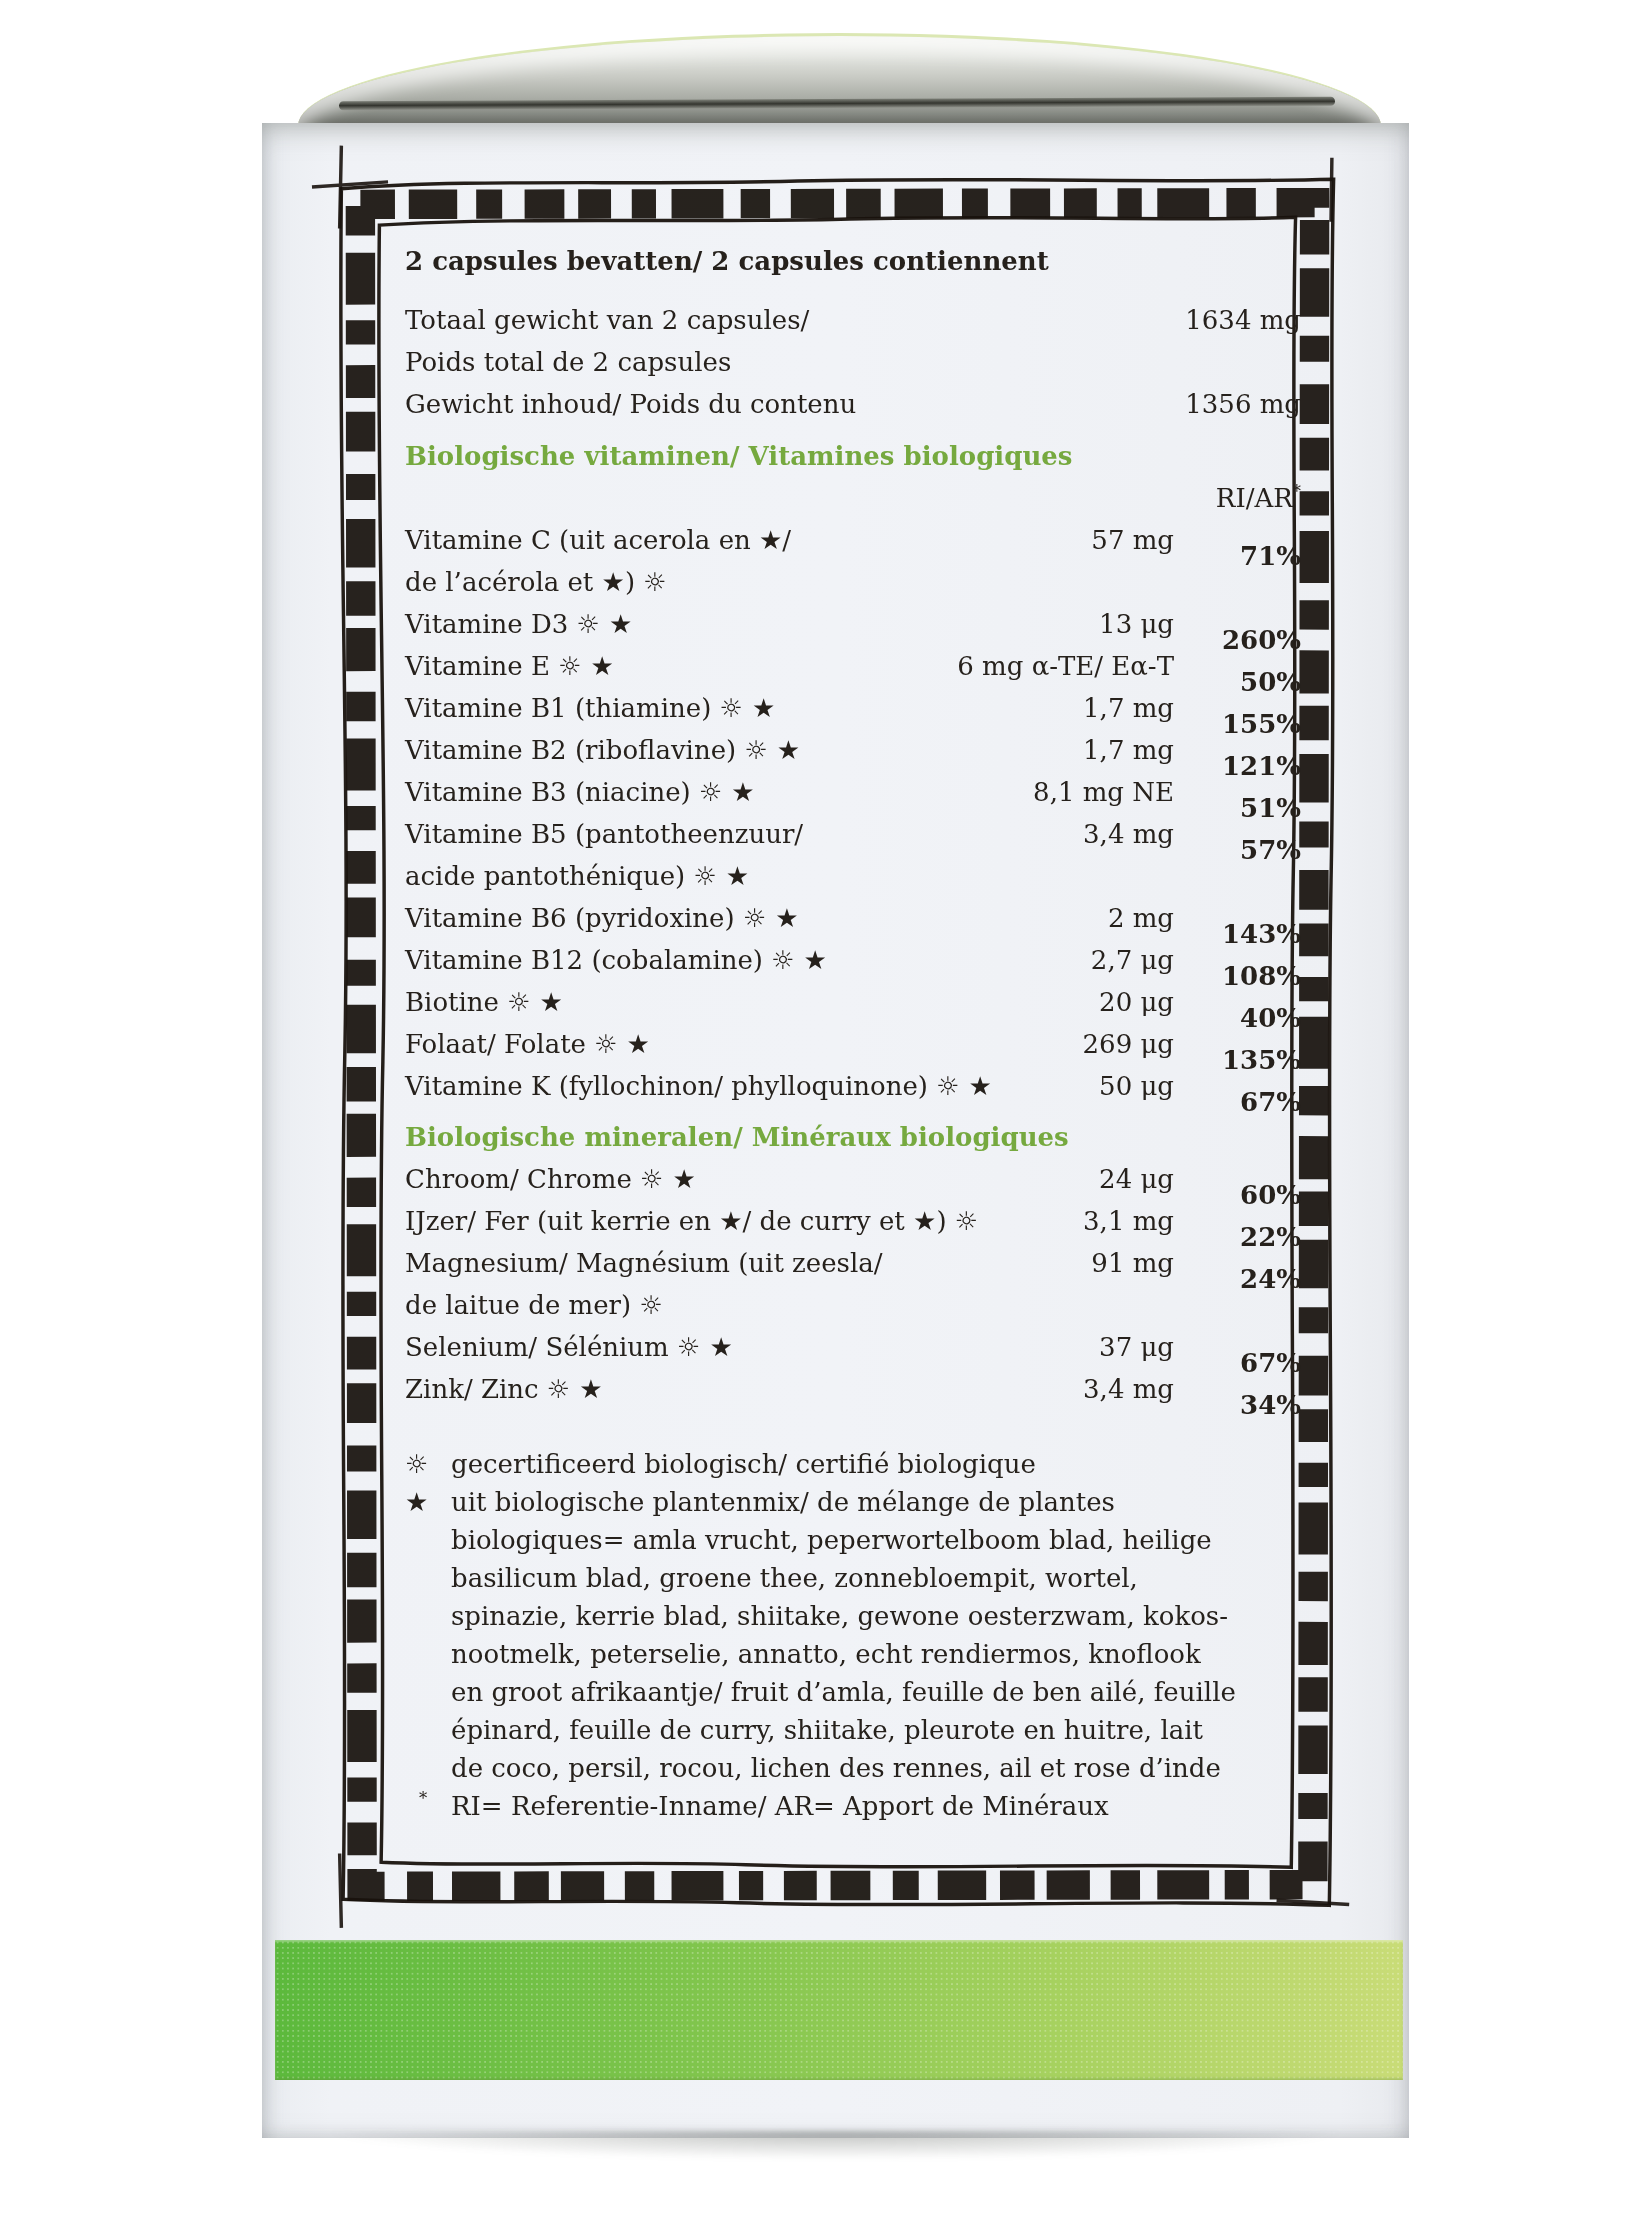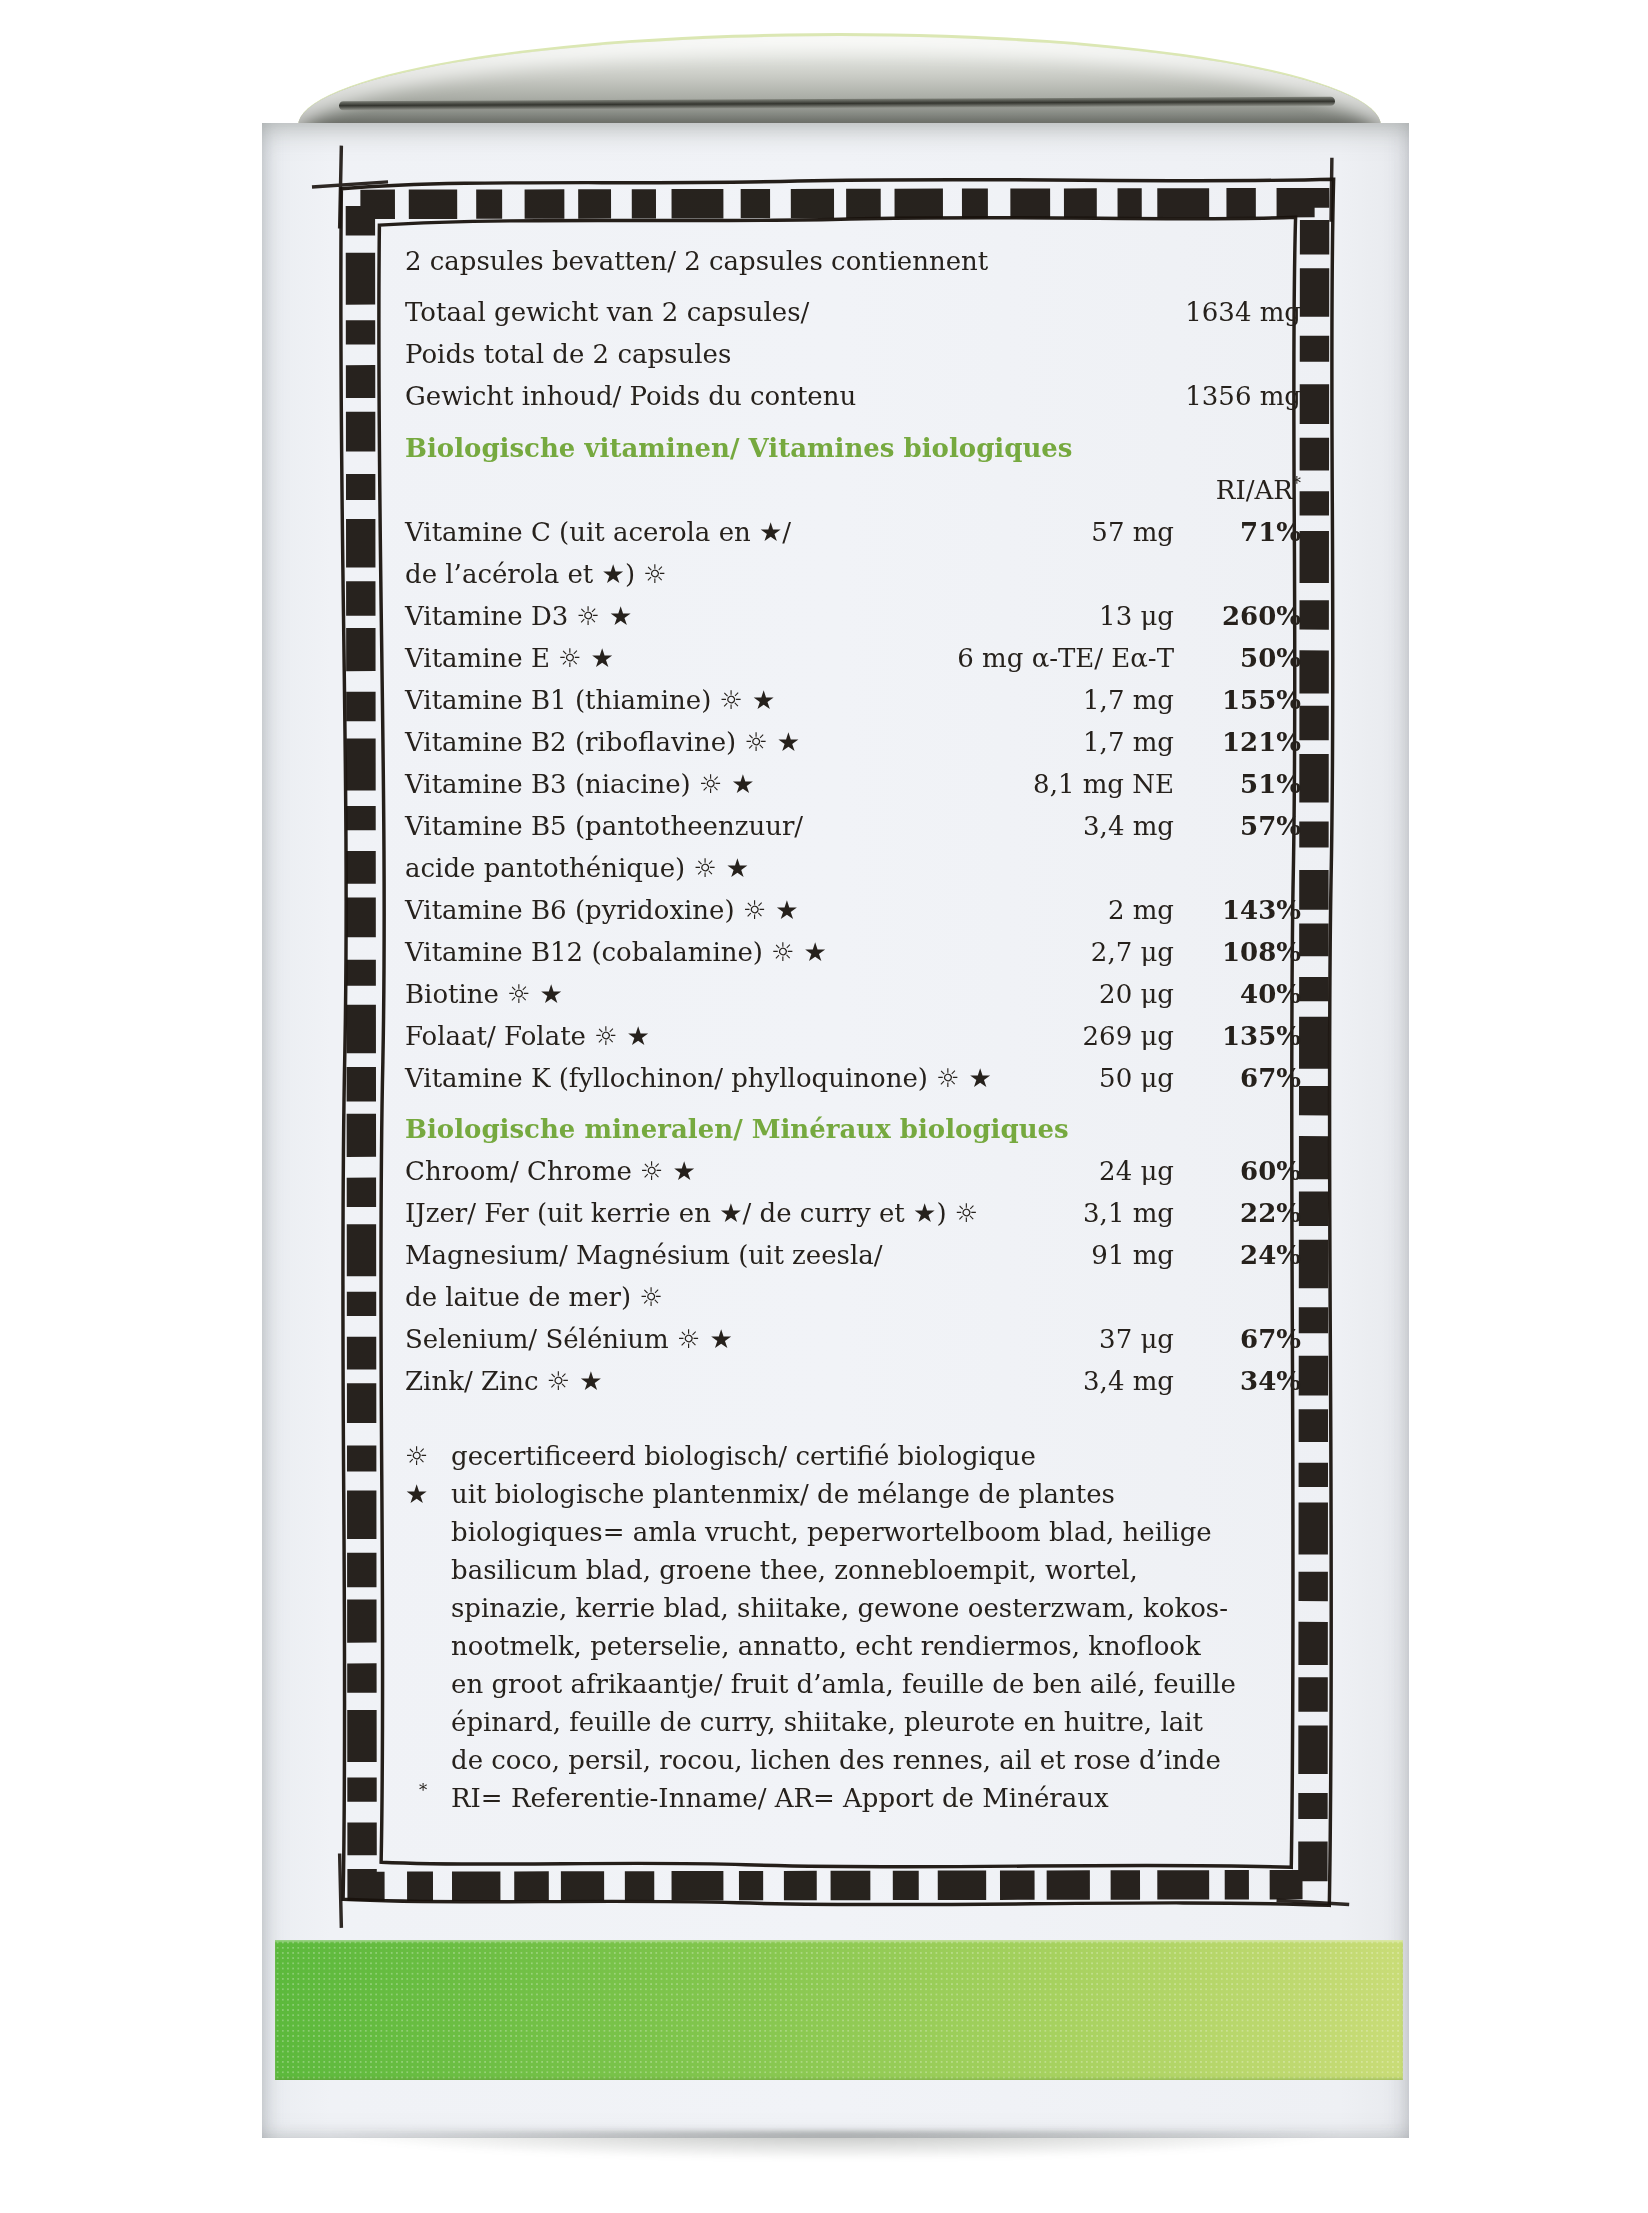--- a/index.html
+++ b/index.html
@@ -47,26 +47,26 @@
   .frame{position:absolute;left:331px;top:171px;width:1013px;height:1747px;overflow:visible;}
   .frame path{fill:none;stroke:#18120d;}
   .rail{stroke-width:4px;opacity:.95;}
   .dashes{stroke-width:34px;opacity:.93;
     stroke-dasharray:40 16 56 22 30 26 46 16 38 24 28 18 60 20 34 24 50 14;}
   .overshoot{stroke-width:4px;opacity:.9;}
 
   
   .panel{position:absolute;left:405px;top:240px;width:896px;font-size:26px;}
   .row{position:relative;height:42px;line-height:42px;white-space:nowrap;}
-  .hdr{font-weight:400;margin-bottom:9px;}
+  .hdr{font-weight:700;margin-bottom:17px;}
   .section{margin-top:9.5px;color:var(--green);font-weight:700;}
   .b{font-weight:400;}
   .sym{font-family:"DejaVu Sans","Liberation Sans",sans-serif;font-weight:700;}
   .amt{position:absolute;right:127px;top:0;font-weight:400;}
-  .pct{position:absolute;right:0;top:0;font-weight:700;}
+  .pct{position:absolute;right:0;top:16px;font-weight:700;}
   .wideamt{position:absolute;right:0;top:0;font-weight:400;}
   sup{font-size:16.4px;vertical-align:baseline;position:relative;top:-9.5px;line-height:0;}
 
   .fns{margin-top:35px;}
   .fn{position:relative;padding-left:46px;height:38px;line-height:38px;white-space:nowrap;}
   .fn .fsym{position:absolute;left:0;top:0;}
   .fn-ri .fsym{left:14px;font-size:16.4px;top:-7px;}
 
   
   .band{

